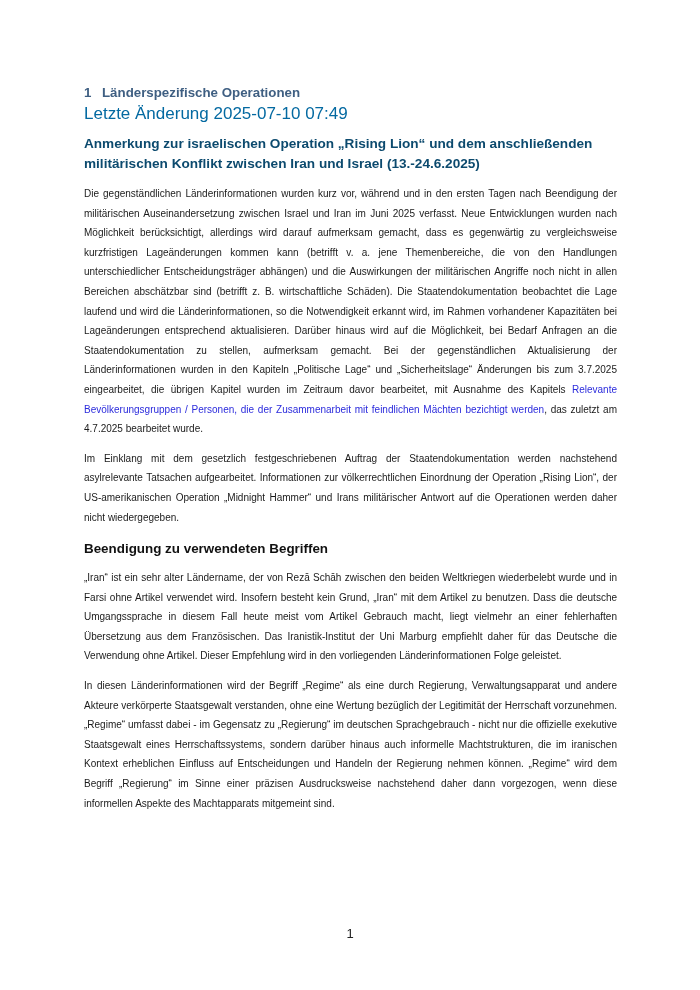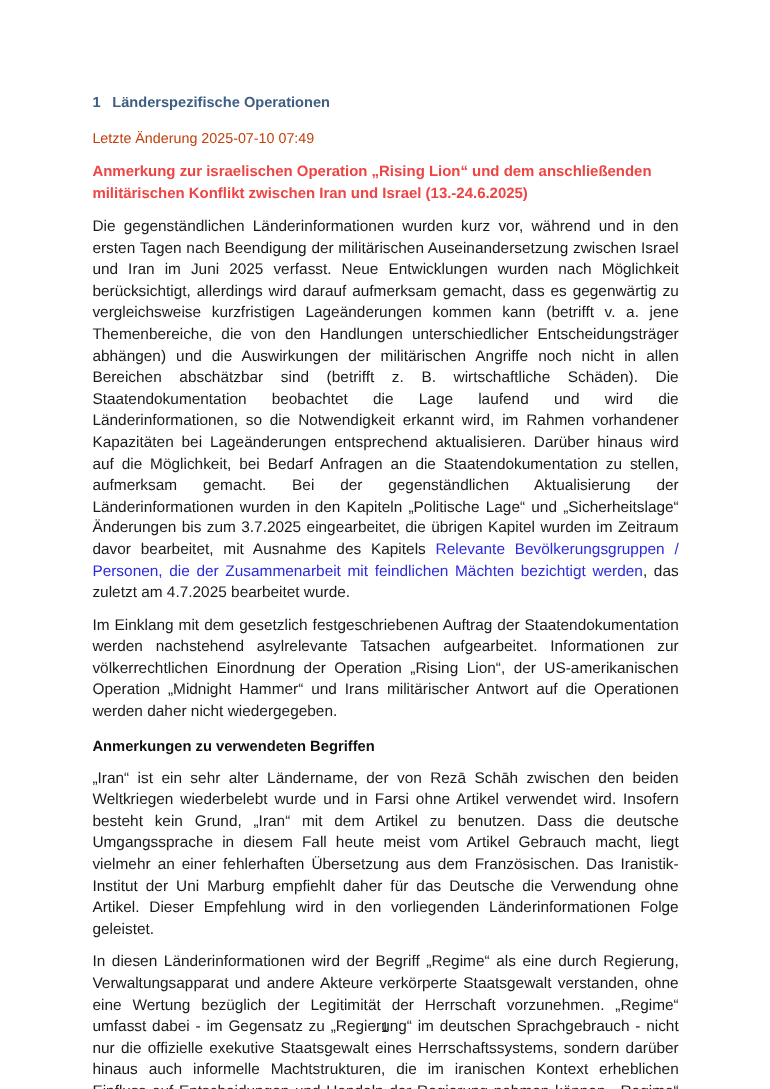--- a/index.html
+++ b/index.html
@@ -27,34 +27,34 @@
       color: #3f5f82;
       margin: 0;
       line-height: 18px;
       display: flex;
     }
     .section-number {
       width: 18px;
       display: inline-block;
     }
     .last-modified {
-      font-size: 13px;
-      color: #c2410c;
-      margin-top: 16px;
+      font-size: 17px;
+      color: #0369a1;
+      margin-top: 4px;
       line-height: 16px;
     }
     .doc-title {
       font-size: 13.6px;
       font-weight: bold;
-      color: #ef4444;
+      color: #0c4a6e;
       margin: 12px 0 0 0;
       line-height: 20px;
     }
     p {
-      font-size: 14px;
+      font-size: 10px;
       line-height: 19.6px;
       text-align: justify;
       margin: 10px 0 0 0;
       hyphens: manual;
     }
     .subheading {
       font-size: 13.4px;
       font-weight: bold;
       color: #111111;
       margin: 12px 0 0 0;
@@ -83,20 +83,20 @@
     <span>Länderspezifische Operationen</span>
   </h2>
   <div class="last-modified">Letzte Änderung 2025-07-10 07:49</div>
 
   <h3 class="doc-title">Anmerkung zur israelischen Operation „Rising Lion“ und dem anschließenden militäri­schen Konflikt zwischen Iran und Israel (13.-24.6.2025)</h3>
 
   <p><span>Die gegenständlichen Länderinformationen wurden kurz vor, während und in den ersten Tagen nach Beendigung der militärischen Auseinandersetzung zwischen Israel und Iran im Juni 2025 verfasst. Neue Entwicklungen wurden nach Möglichkeit berücksichtigt, allerdings wird darauf aufmerksam gemacht, dass es gegenwärtig zu vergleichsweise kurzfristigen Lageänderungen kommen kann (betrifft v. a. jene Themenbereiche, die von den Handlungen unterschiedlicher Ent­scheidungsträger abhängen) und die Auswirkungen der militärischen Angriffe noch nicht in allen Bereichen abschätzbar sind (betrifft z. B. wirtschaftliche Schäden). Die Staatendokumentation beobachtet die Lage laufend und wird die Länderinformationen, so die Notwendigkeit erkannt wird, im Rahmen vorhandener Kapazitäten bei Lageänderungen entsprechend aktualisieren. Darüber hinaus wird auf die Möglichkeit, bei Bedarf Anfragen an die Staatendokumentation zu stellen, aufmerksam gemacht. Bei der gegenständlichen Aktualisierung der Länderinformationen wurden in den Kapiteln „Politische Lage“ und „Sicherheitslage“ Änderungen bis zum 3.7.2025 eingearbeitet, die übrigen Kapitel wurden im Zeitraum davor bearbeitet, mit Ausnahme des Kapitels </span><a class="doc-link" href="#">Relevante Bevölkerungsgruppen / Personen, die der Zusammenarbeit mit feindlichen Mächten bezichtigt werden</a><span>, das zuletzt am 4.7.2025 bearbeitet wurde.</span></p>
 
   <p>Im Einklang mit dem gesetzlich festgeschriebenen Auftrag der Staatendokumentation werden nachstehend asylrelevante Tatsachen aufgearbeitet. Informationen zur völkerrechtlichen Ein­ordnung der Operation „Rising Lion“, der US-amerikanischen Operation „Midnight Hammer“ und Irans militärischer Antwort auf die Operationen werden daher nicht wiedergegeben.</p>
 
-  <h4 class="subheading">Anmerkungen zu verwendeten Begriffen</h4>
+  <h4 class="subheading">Beendigung zu verwendeten Begriffen</h4>
 
   <p>„Iran“ ist ein sehr alter Ländername, der von Rezā Schāh zwischen den beiden Weltkriegen wiederbelebt wurde und in Farsi ohne Artikel verwendet wird. Insofern besteht kein Grund, „Iran“ mit dem Artikel zu benutzen. Dass die deutsche Umgangssprache in diesem Fall heute meist vom Artikel Gebrauch macht, liegt vielmehr an einer fehlerhaften Übersetzung aus dem Französischen. Das Iranistik-Institut der Uni Marburg empfiehlt daher für das Deutsche die Verwendung ohne Artikel. Dieser Empfehlung wird in den vorliegenden Länderinformationen Folge geleistet.</p>
 
   <p>In diesen Länderinformationen wird der Begriff „Regime“ als eine durch Regierung, Verwaltungs­apparat und andere Akteure verkörperte Staatsgewalt verstanden, ohne eine Wertung bezüglich der Legitimität der Herrschaft vorzunehmen. „Regime“ umfasst dabei - im Gegensatz zu „Re­gierung“ im deutschen Sprachgebrauch - nicht nur die offizielle exekutive Staatsgewalt eines Herrschaftssystems, sondern darüber hinaus auch informelle Machtstrukturen, die im iranischen Kontext erheblichen Einfluss auf Entscheidungen und Handeln der Regierung nehmen können. „Regime“ wird dem Begriff „Regierung“ im Sinne einer präzisen Ausdrucksweise nachstehend daher dann vorgezogen, wenn diese informellen Aspekte des Machtapparats mitgemeint sind.</p>
 </div>
 
 <div class="page-number">1</div>
 
 </body></html>

